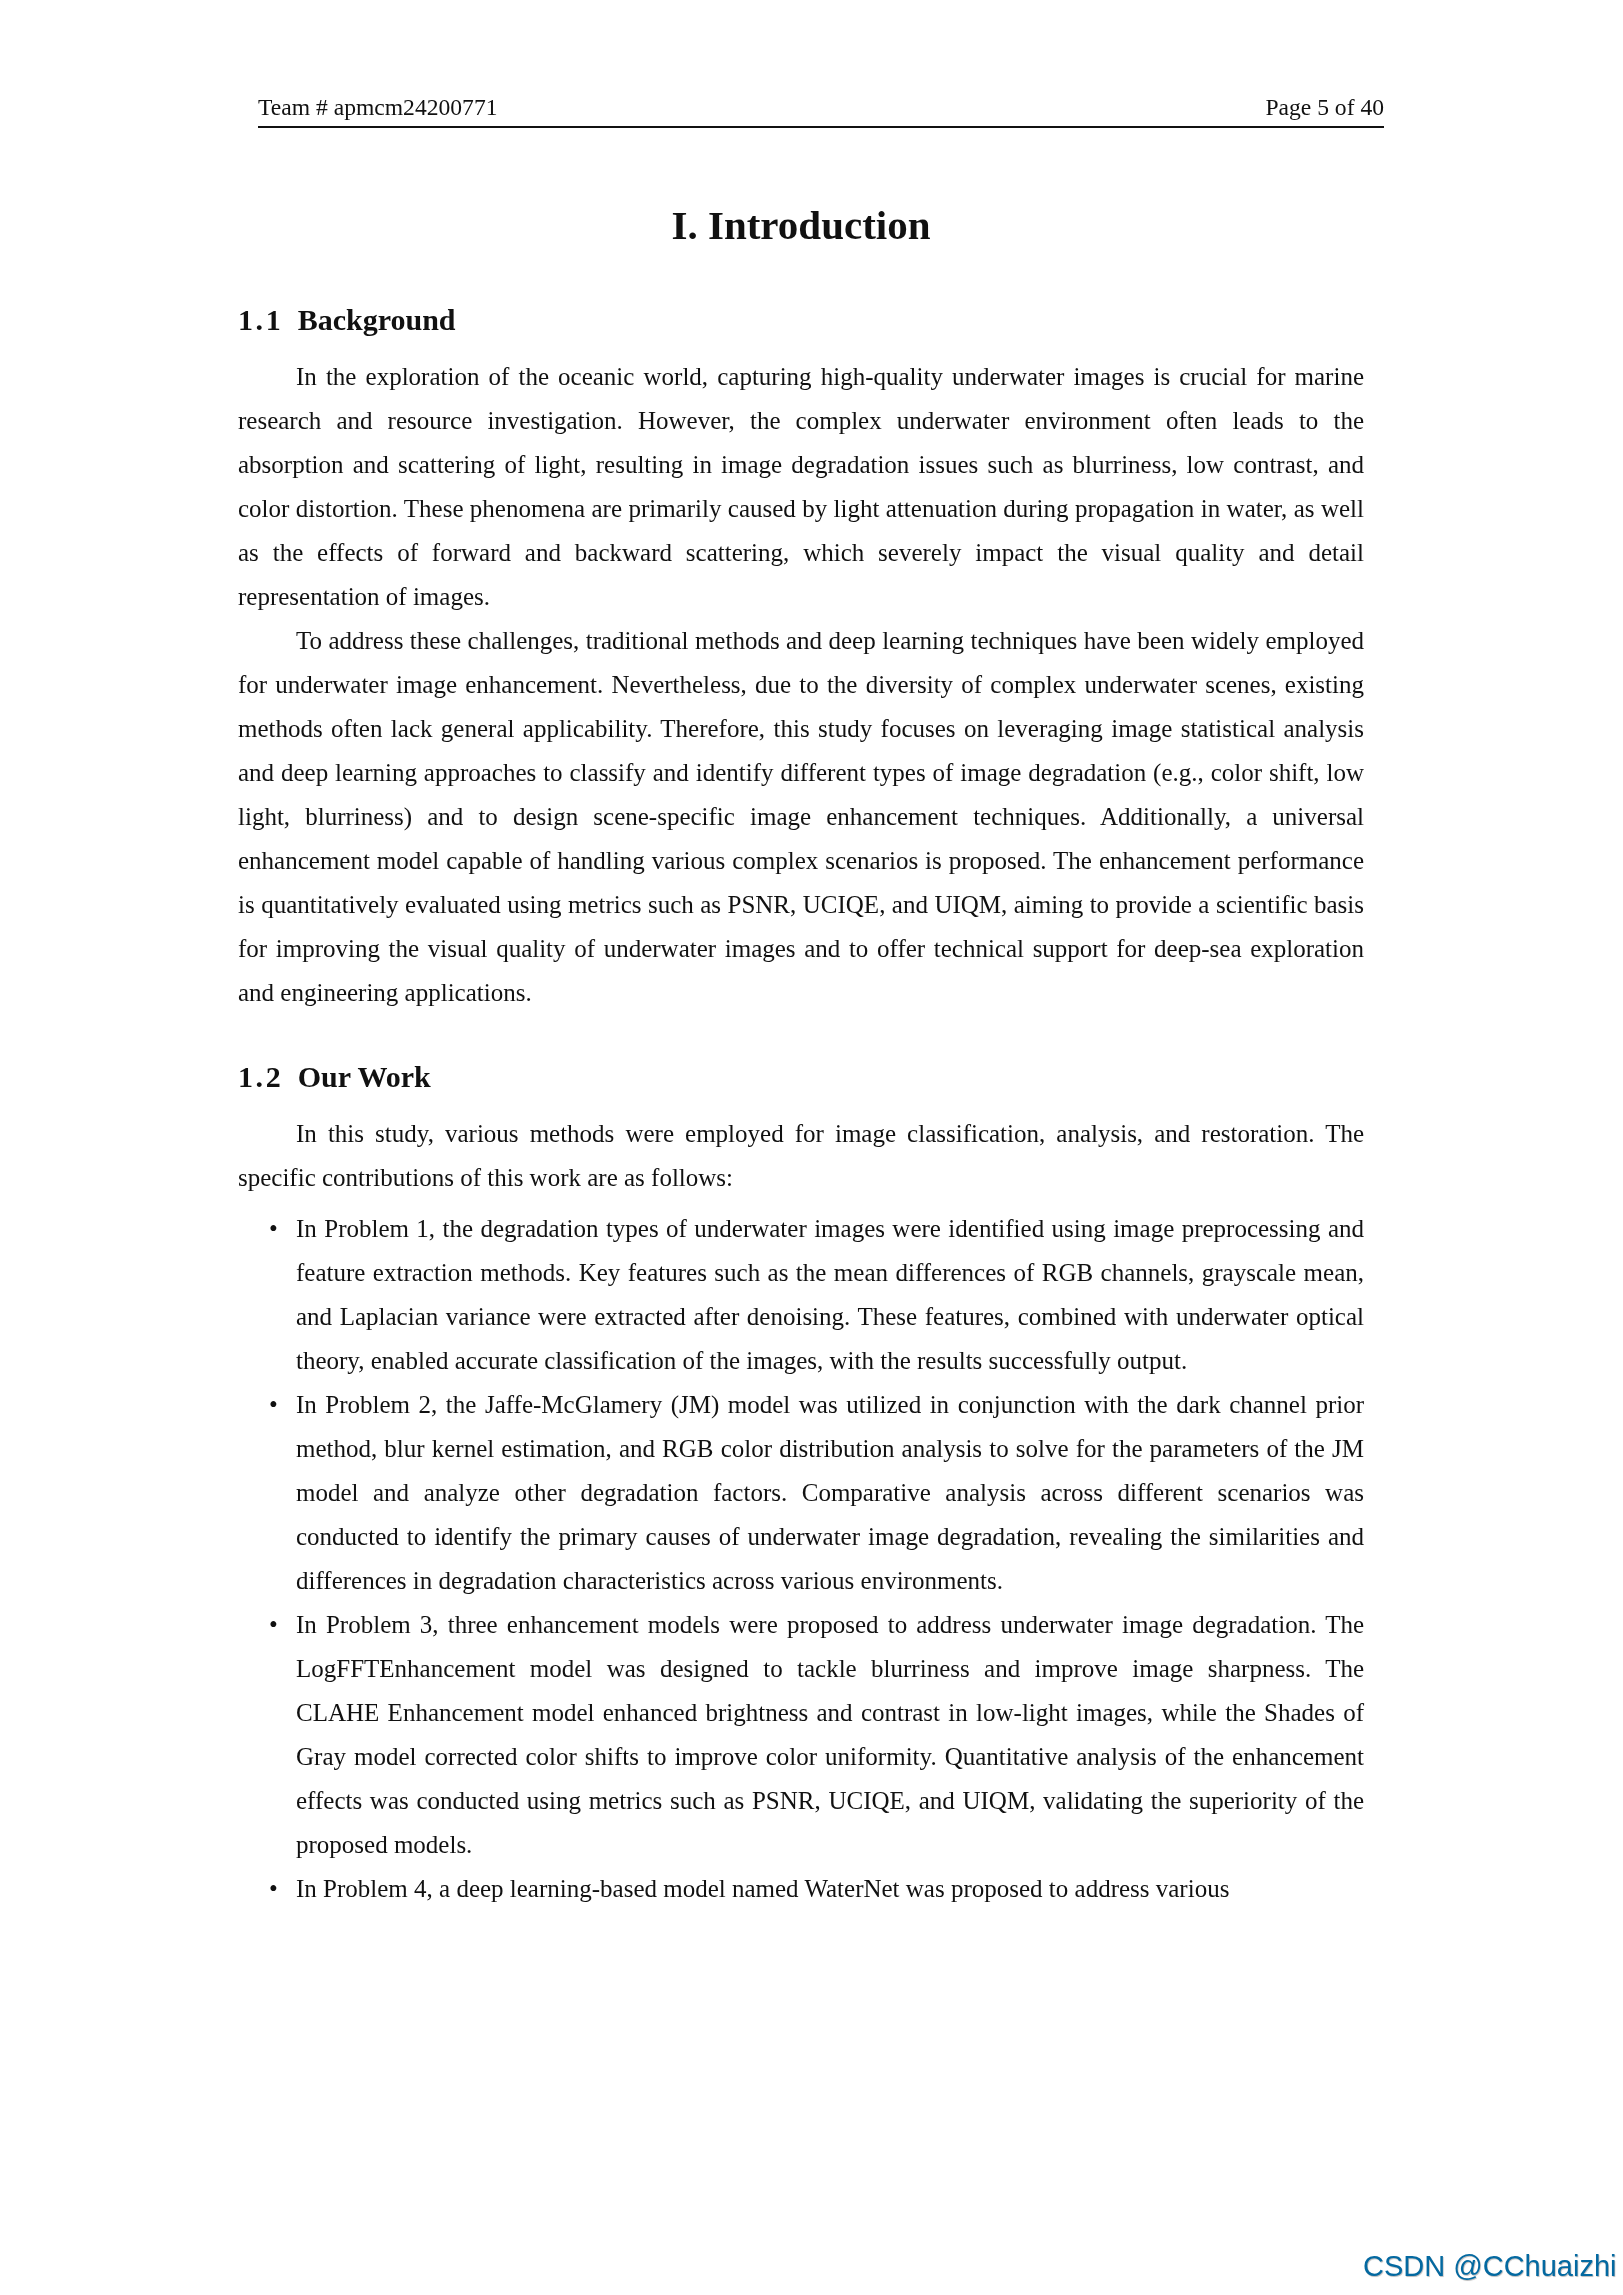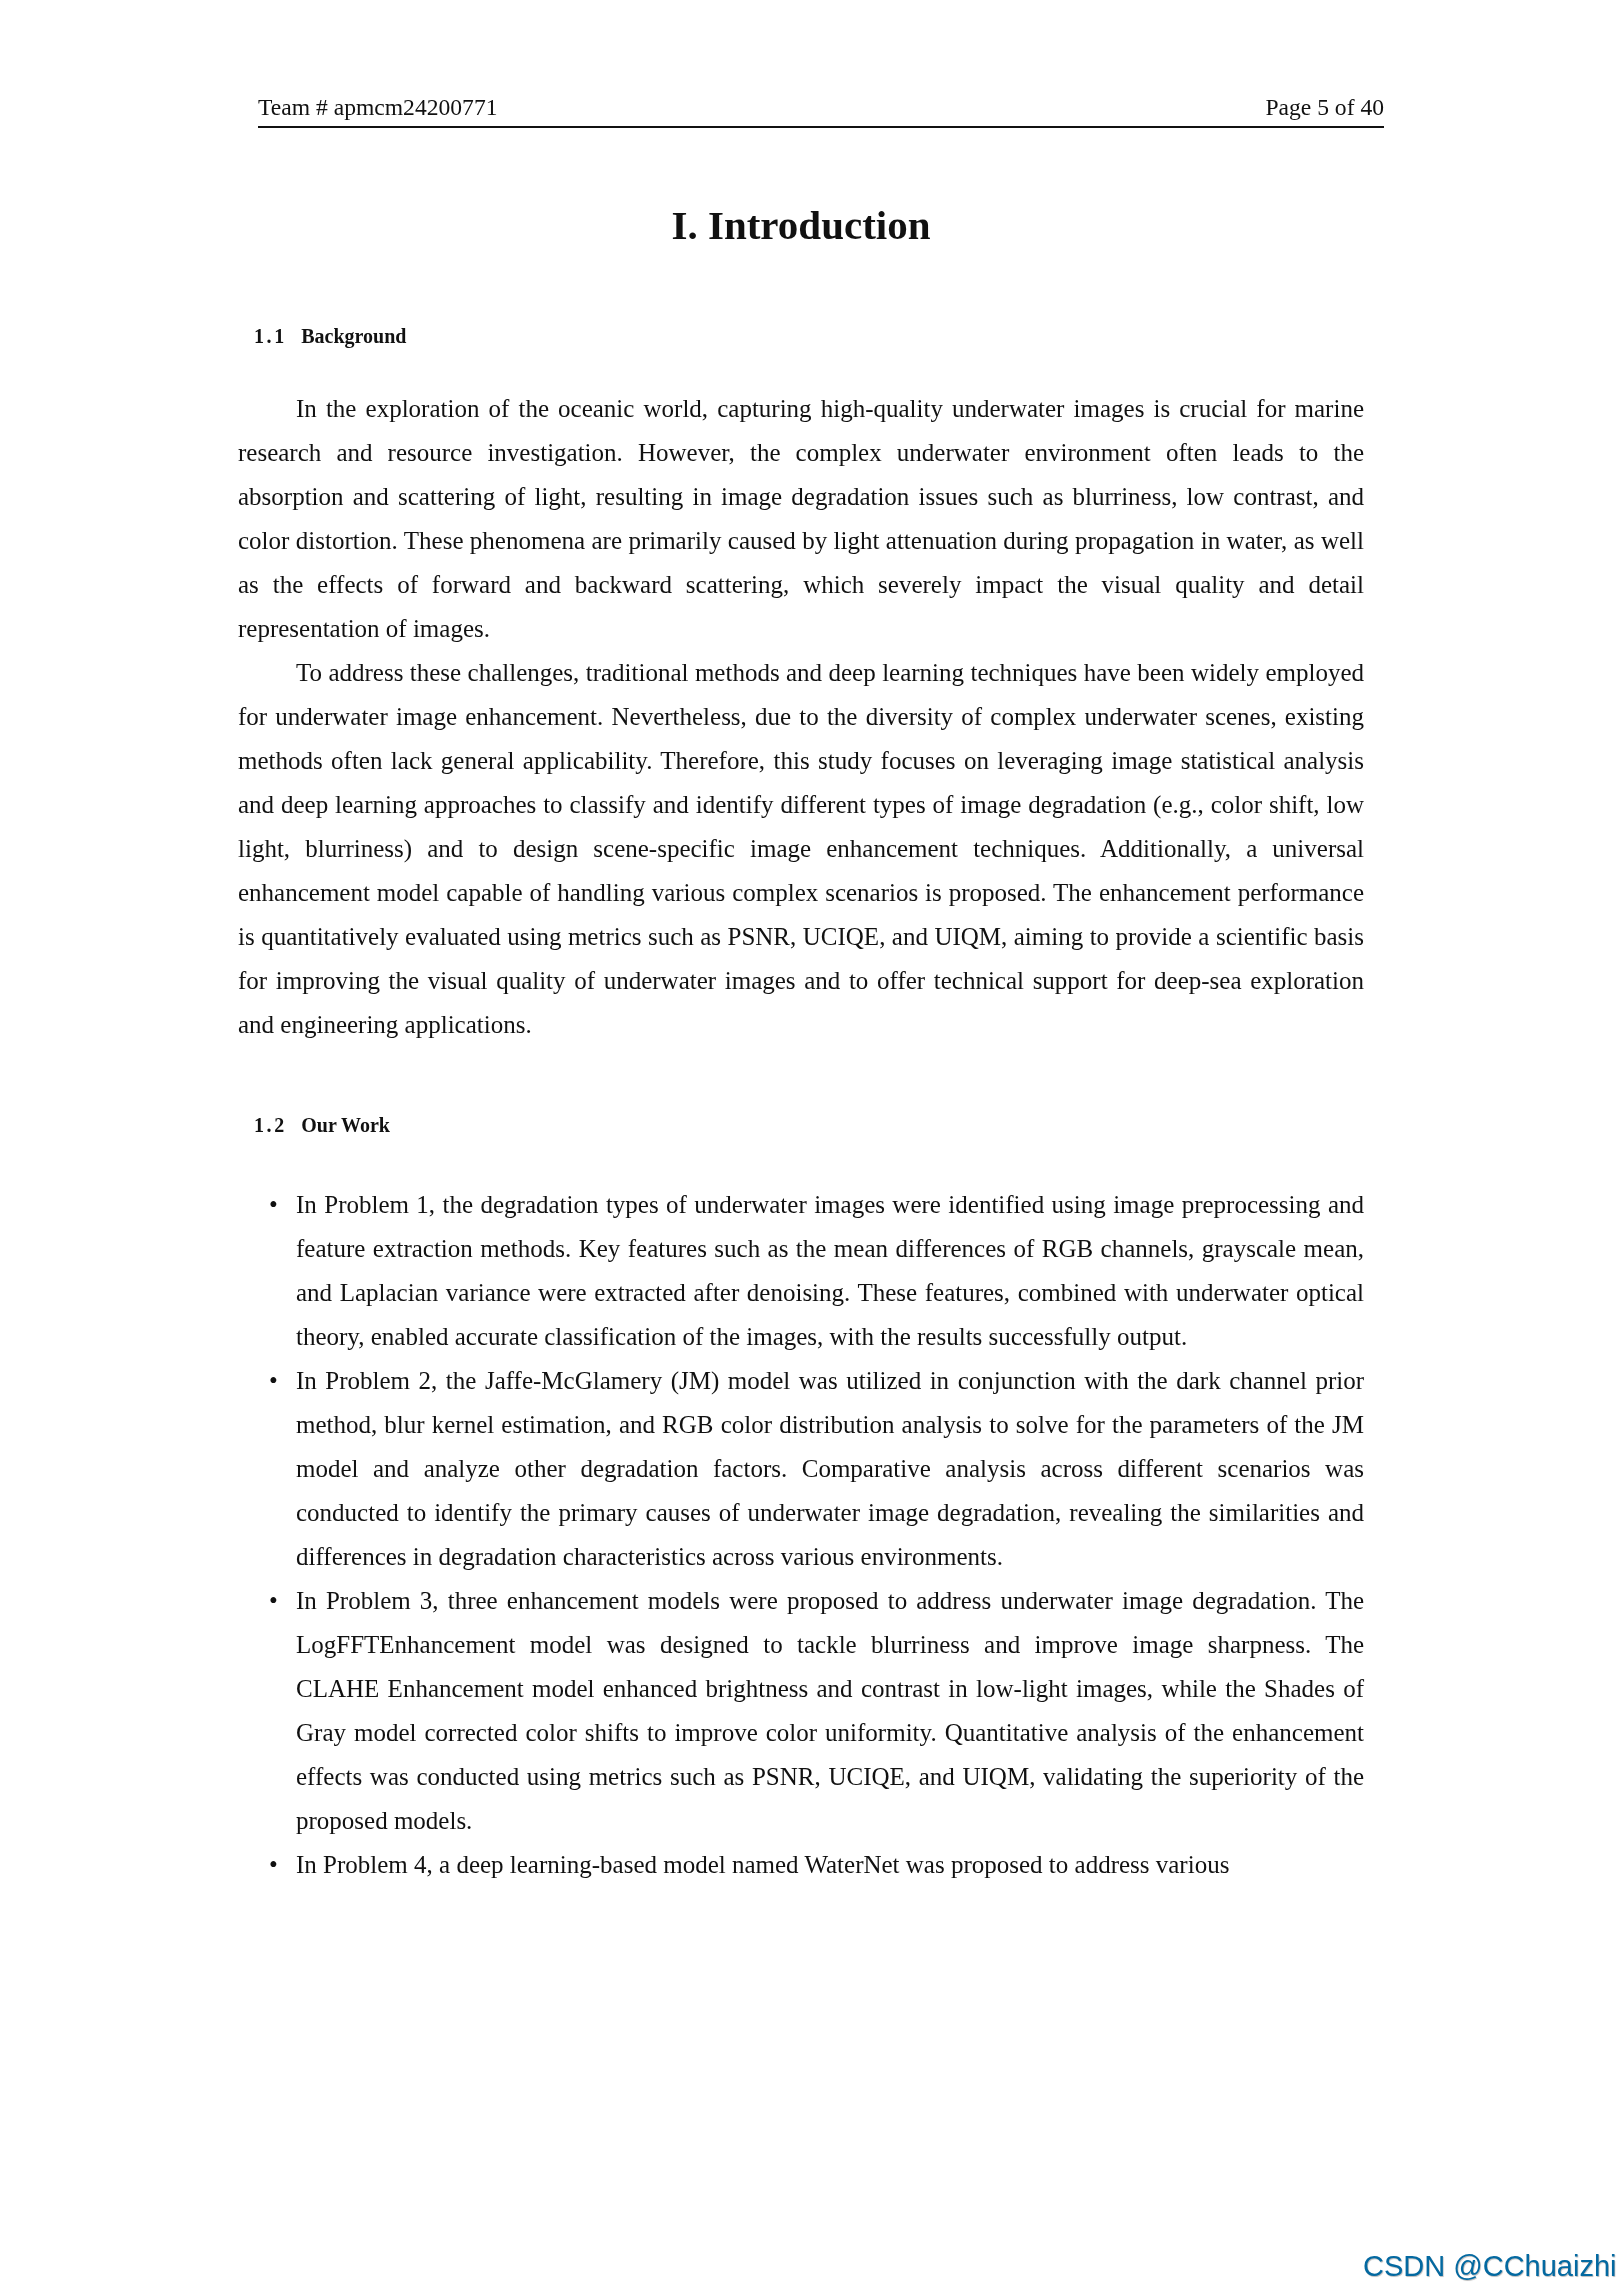--- a/index.html
+++ b/index.html
@@ -12,21 +12,21 @@
     border-bottom: 2px solid #111;
   }
   .page-header .left { position: absolute; left: 0; bottom: 5.2px; font-size: 23.6px; }
   .page-header .right { position: absolute; right: 0; bottom: 5.2px; font-size: 23.6px; }
   .content { position: absolute; left: 238px; top: 196px; width: 1126px; }
   .section-title {
     text-align: center; font-weight: bold; font-size: 41px;
     margin: 0; line-height: 59px;
   }
   .subsection {
-    font-weight: bold; font-size: 20px; margin: 16px; line-height: 46px;
+    font-weight: bold; font-size: 30px; margin: 0; line-height: 46px;
   }
   .subsection .num { margin-right: 14.4px; letter-spacing: 2.6px; }
   .para {
     font-size: 25px; line-height: 44px; text-align: justify; margin: 0;
     text-indent: 58px; hyphens: auto;
   }
   ul.contrib { list-style: none; margin: 0; padding: 0; }
   ul.contrib li {
     position: relative; padding-left: 58px; font-size: 25px; line-height: 44px;
     text-align: justify;
@@ -62,20 +62,21 @@
   </h2>
   <div class="gap-sub1"></div>
   <p class="para">In the exploration of the oceanic world, capturing high-quality underwater images is crucial for marine research and resource investigation.  However, the complex underwater environment often leads to the absorption and scattering of light, resulting in image degradation issues such as blurriness, low contrast, and color distortion.  These phenomena are primarily caused by light attenuation during propagation in water, as well as the effects of forward and backward scattering, which severely impact the visual quality and detail representation of images.</p>
   <p class="para">To address these challenges, traditional methods and deep learning techniques have been widely employed for underwater image enhancement. Nevertheless, due to the diversity of complex underwater scenes, existing methods often lack general applicability.  Therefore, this study focuses on leveraging image statistical analysis and deep learning approaches to classify and identify different types of image degradation (e.g., color shift, low light, blurriness) and to design scene-specific image enhancement techniques.  Additionally, a universal enhancement model capable of handling various complex scenarios is proposed.  The enhancement performance is quantitatively evaluated using metrics such as PSNR, UCIQE, and UIQM, aiming to provide a scientific basis for improving the visual quality of underwater images and to offer technical support for deep-sea exploration and engineering applications.</p>
 
   <div class="gap-sub2"></div>
   <h2 class="subsection">
     <span class="num">1.2</span><span>Our Work</span>
   </h2>
   <div class="gap-sub2b"></div>
+  <p class="para">In this study, various methods were employed for image classification, analysis, and restoration. The specific contributions of this work are as follows:</p>
   <div class="gap-list"></div>
 
   <ul class="contrib">
     <li>
       <span class="bullet">•</span>
       <span>In Problem 1, the degradation types of underwater images were identified using image preprocessing and feature extraction methods. Key features such as the mean differences of RGB channels, grayscale mean, and Laplacian variance were extracted after denoising.  These features, combined with underwater optical theory, enabled accurate classification of the images, with the results successfully output.</span>
     </li>
     <li>
       <span class="bullet">•</span>
       <span>In Problem 2, the Jaffe-McGlamery (JM) model was utilized in conjunction with the dark channel prior method, blur kernel estimation, and RGB color distribution analysis to solve for the parameters of the JM model and analyze other degradation factors. Comparative analysis across different scenarios was conducted to identify the primary causes of underwater image degradation, revealing the similarities and differences in degradation characteristics across various environments.</span>

